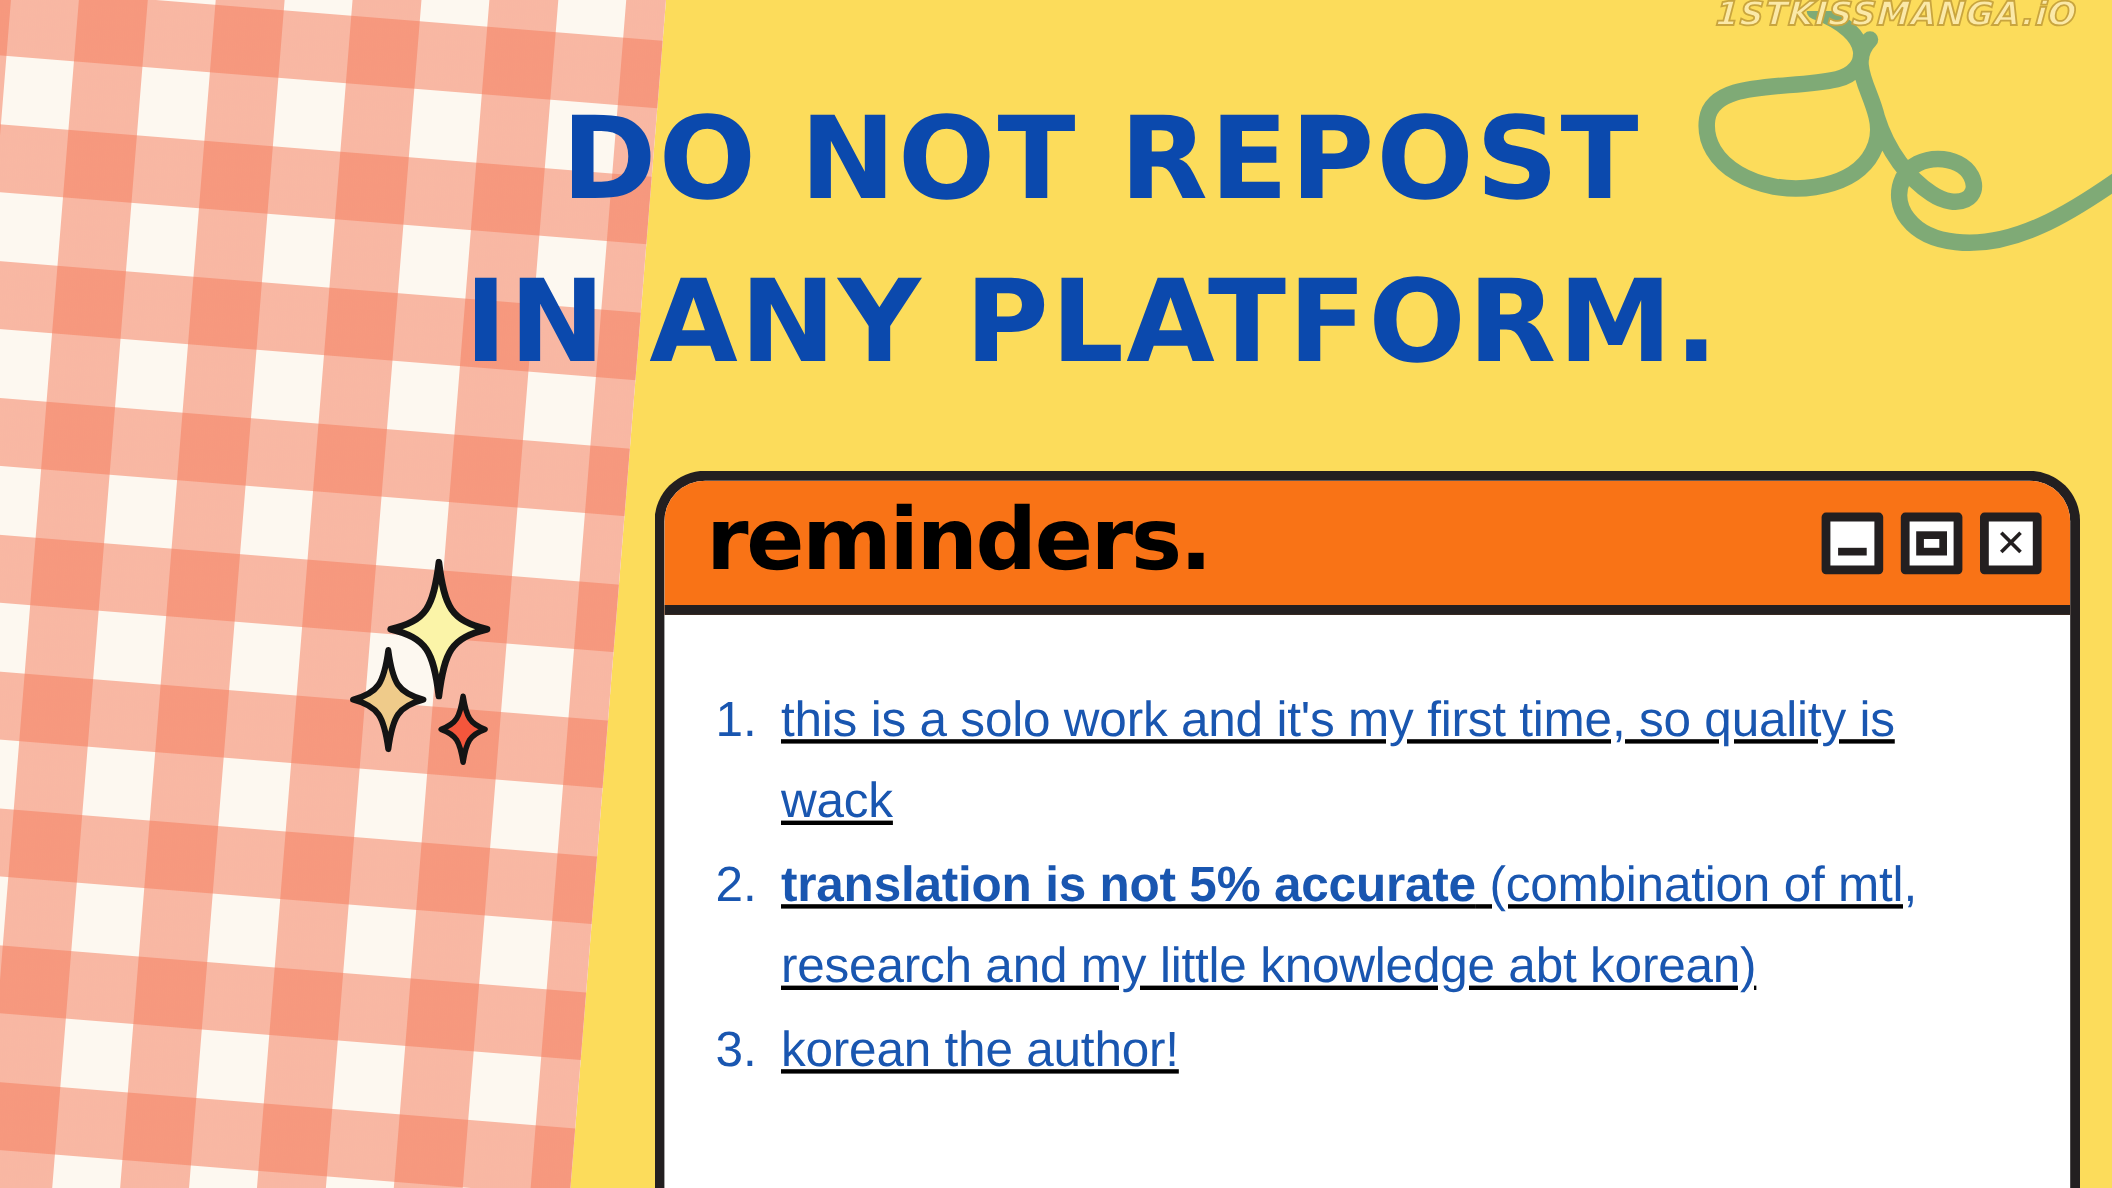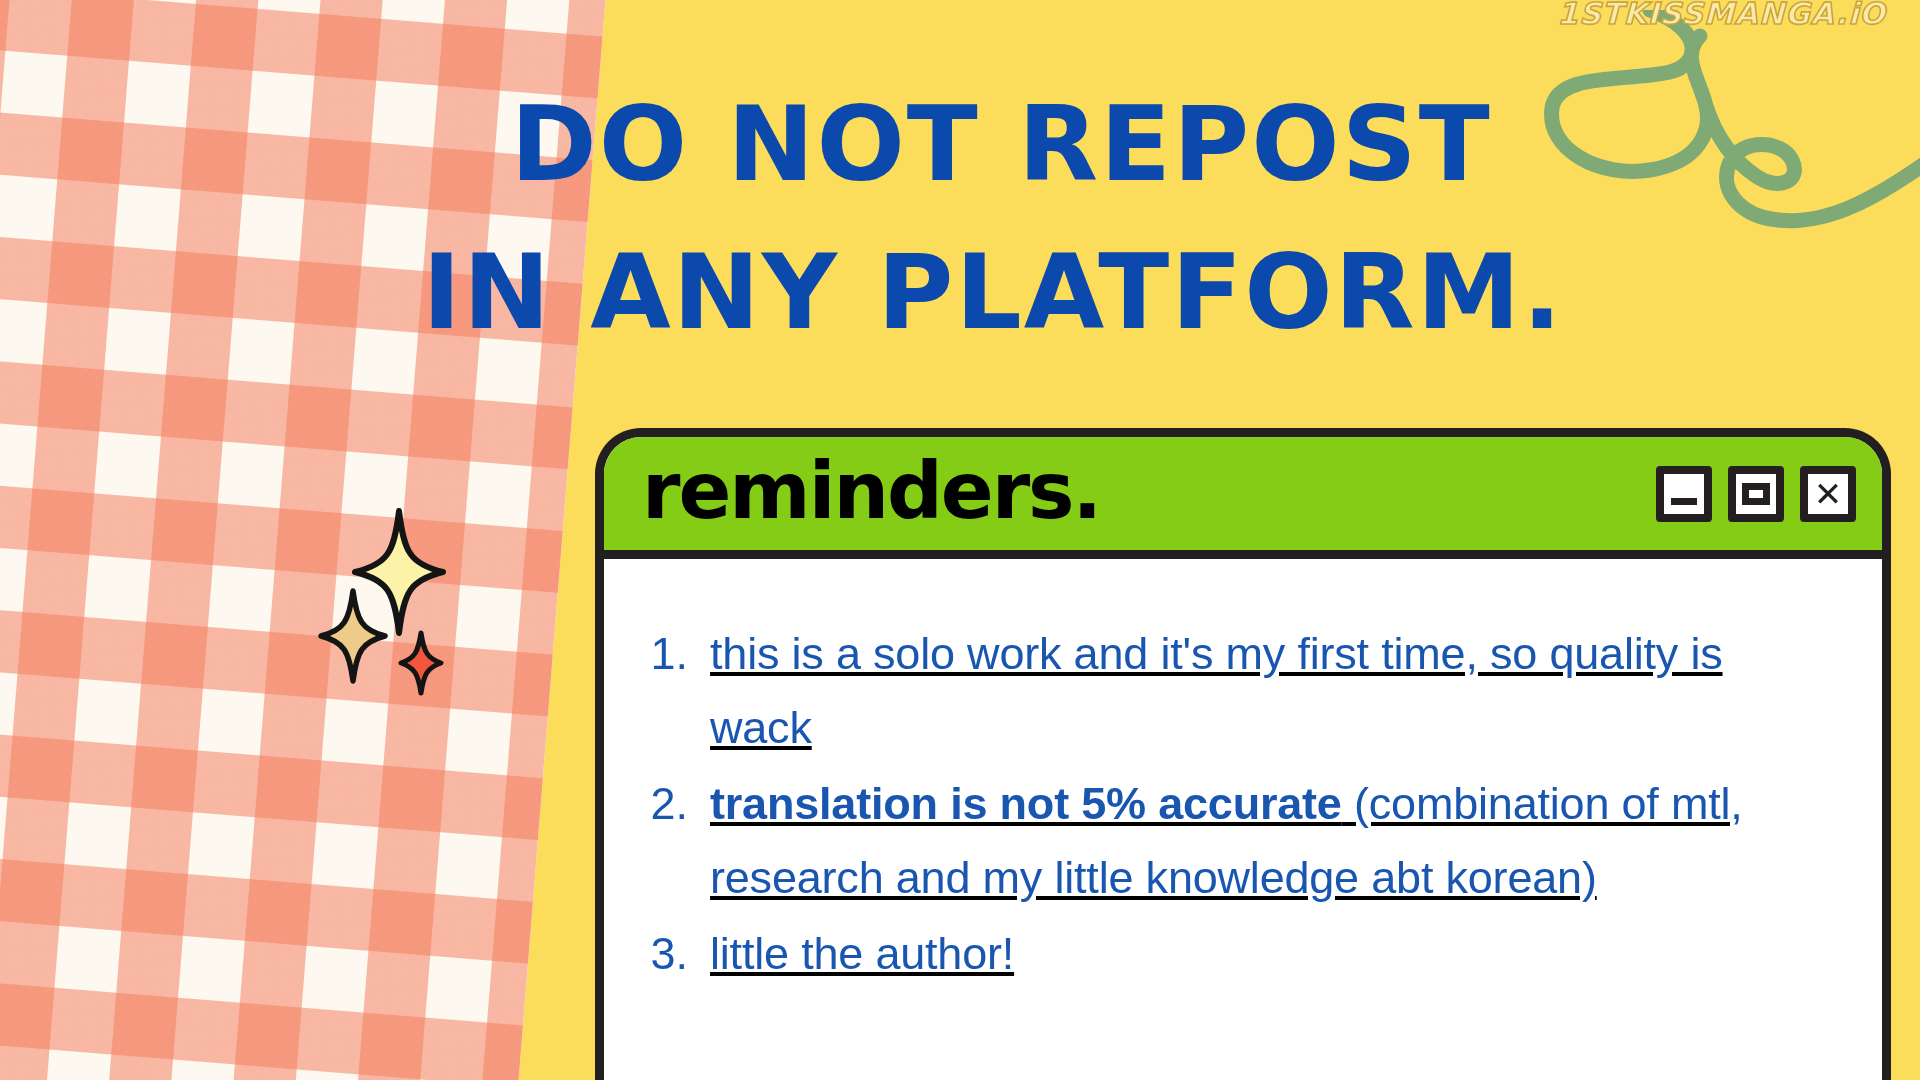--- a/index.html
+++ b/index.html
@@ -68,21 +68,21 @@
     position:absolute;left:595px;top:428px;width:1296px;height:700px;
     border:9px solid #231F20;
     border-bottom:none;
     border-radius:46px 46px 0 0;
     background:#FFFFFF;
     box-sizing:border-box;
     overflow:hidden;
   }
   .titlebar{
     height:122px;
-    background:#84cc16;
+    background:#f97316;
     border-bottom:9px solid #231F20;
     display:flex;align-items:center;justify-content:space-between;
     padding:0 26px 0 38px;
     box-sizing:border-box;
   }
   .win-title{
     font-family:"DejaVu Sans", sans-serif;
     font-weight:700;
     font-size:78px;
     color:#000;
@@ -163,18 +163,18 @@
         </div>
         <div class="winbtn">
           <span class="x-glyph">✕</span>
         </div>
       </div>
     </div>
     <div class="win-body">
       <ol class="reminders">
           <li>this is a solo work and it's my first time, so quality is wack</li>
           <li><b>translation is not 5% accurate</b> (combination of mtl, research and my little knowledge abt korean)</li>
-          <li>little the author!</li>
+          <li>korean the author!</li>
         </ol>
     </div>
   </div>
 
 </div>
 
 </body></html>

